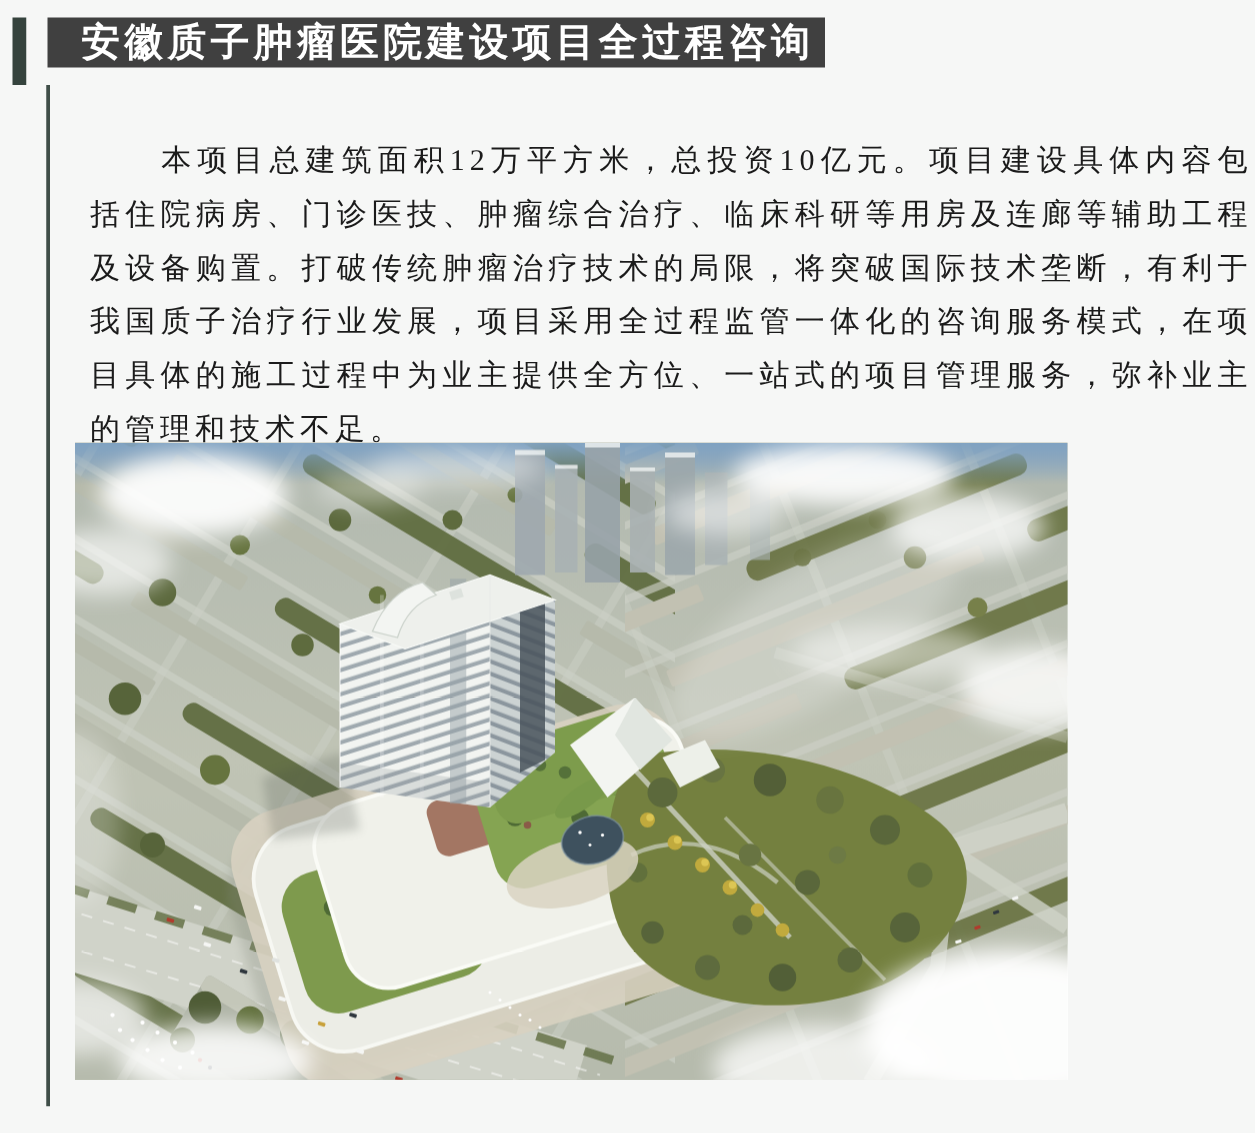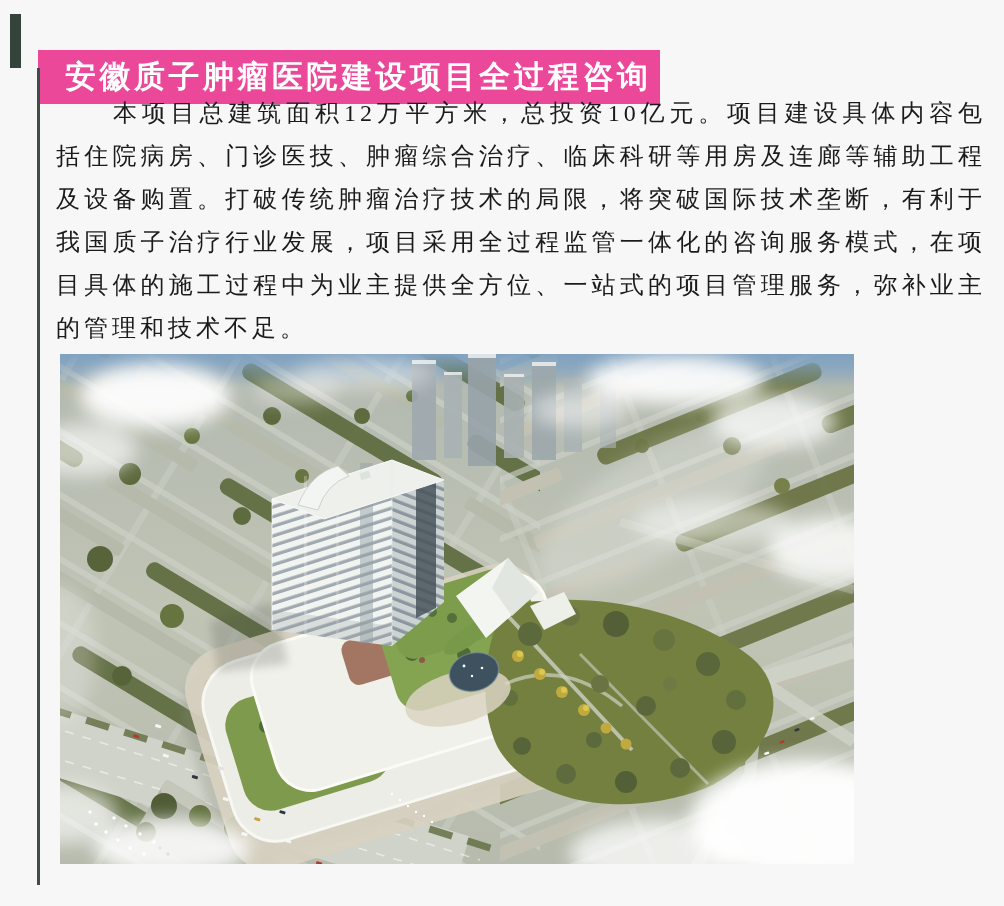--- a/index.html
+++ b/index.html
@@ -6,34 +6,34 @@
   body{
     width:1004px;height:906px;position:relative;overflow:hidden;
     background:#f6f7f6;
     font-family:"Liberation Sans","DejaVu Sans",sans-serif;
   }
   .accent{
     position:absolute;left:10px;top:14px;width:11px;height:54px;
     background:#35433d;
   }
   .header{
-    position:absolute;left:38px;top:14px;width:622px;height:54px;
-    background:#ec4899;display:flex;align-items:center;margin-top:36px;
+    position:absolute;left:38px;top:14px;width:622px;height:40px;
+    background:#404040;display:flex;align-items:center;
   }
   .title{
     color:#ffffff;font-size:31px;font-weight:bold;letter-spacing:3.5px;
     padding-left:27px;white-space:nowrap;
     font-family:"Liberation Sans","DejaVu Sans",sans-serif;
   }
   .vrule{
     position:absolute;left:37px;top:68px;width:3px;height:817px;
     background:#3f4e48;
   }
   .body-text{
-    position:absolute;left:56px;top:92px;width:930px;margin:0;
+    position:absolute;left:56px;top:92px;width:930px;margin:16px;
     font-family:"Liberation Serif","DejaVu Serif",serif;
     font-size:24px;line-height:43px;letter-spacing:4px;color:#1b1b1b;
     text-align:justify;text-indent:57px;
   }
   .figure{
     position:absolute;left:60px;top:354px;width:794px;height:510px;margin:0;
     overflow:hidden;background:#bcc1b3;
   }
   .figure svg{display:block;filter:blur(0.3px);}
 </style>

